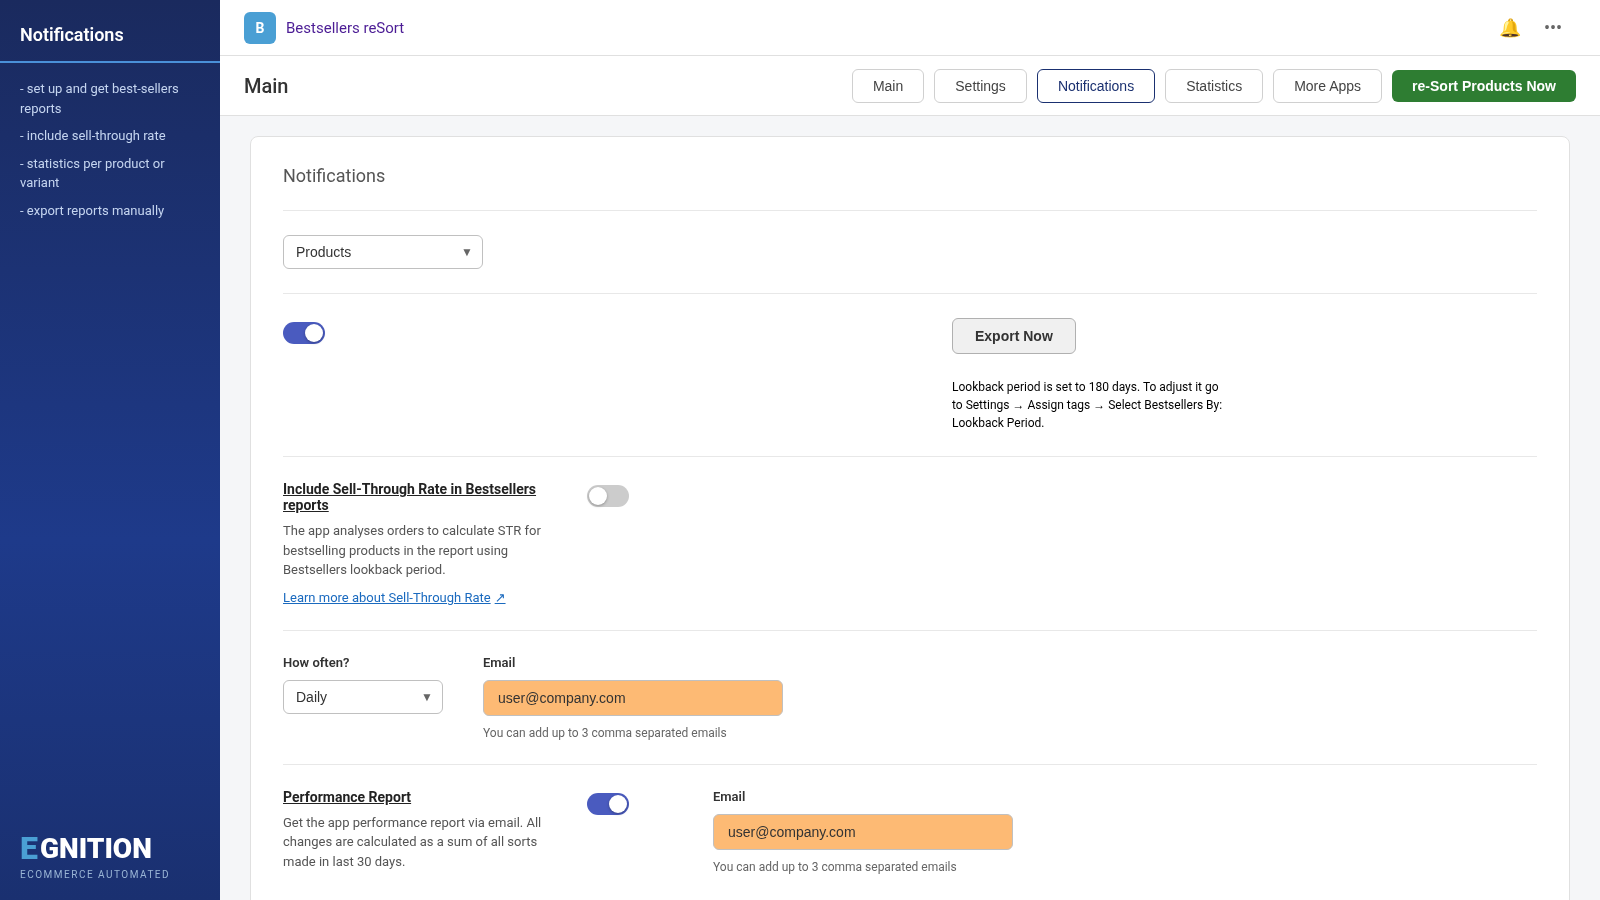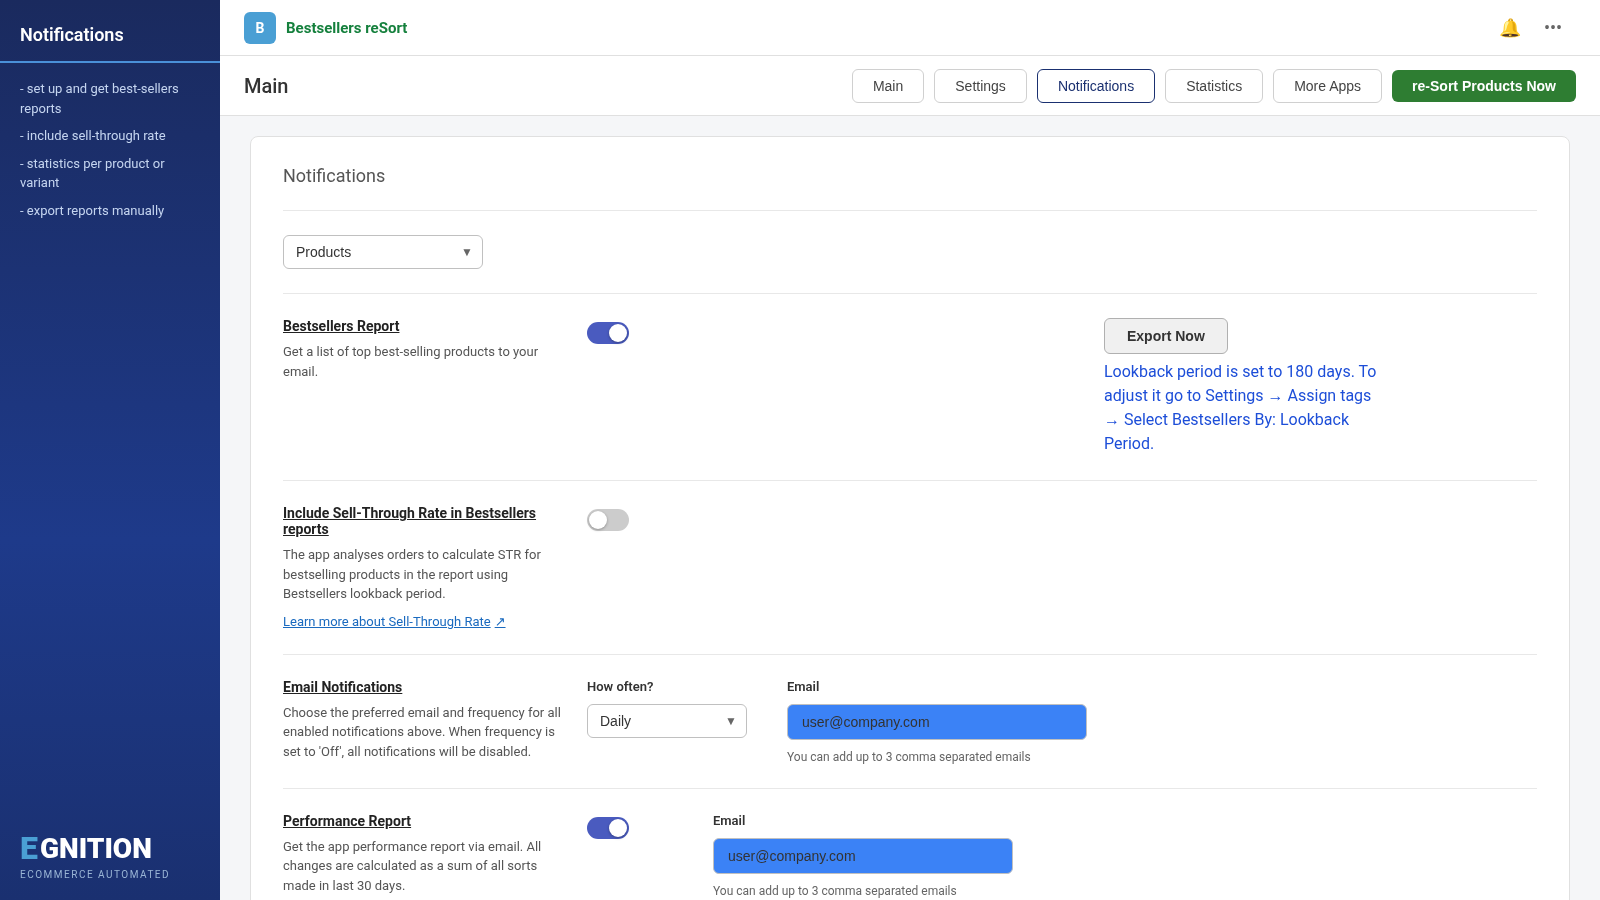--- a/index.html
+++ b/index.html
@@ -84,22 +84,22 @@
       background: #4a9fd4;
       border-radius: 6px;
       display: flex; align-items: center; justify-content: center;
       color: #fff;
       font-weight: bold;
       font-size: 14px;
       margin-right: 10px;
     }
     .topbar-app-name {
       font-size: 15px;
-      font-weight: 700;
-      color: #15803d;
+      font-weight: 400;
+      color: #4c1d95;
       flex: 1;
     }
     .topbar-icons {
       display: flex;
       align-items: center;
       gap: 12px;
       margin-right: 8px;
     }
     .topbar-icon {
       color: #666;
@@ -271,23 +271,23 @@
       background: #f0f0f0;
       border: 1.5px solid #b0b0b0;
       border-radius: 6px;
       font-size: 14px;
       font-weight: 600;
       color: #333;
       cursor: pointer;
       white-space: nowrap;
     }
     .export-note {
-      font-size: 16px;
-      color: #1d4ed8;
-      margin-top: 6px;
+      font-size: 12px;
+      color: #000000;
+      margin-top: 24px;
       max-width: 280px;
       line-height: 1.5;
     }
 
     
     .email-section-row {
       display: flex;
       align-items: flex-start;
       gap: 24px;
     }
@@ -302,21 +302,21 @@
       color: #333;
       margin-bottom: 6px;
     }
     .email-input {
       border: 1px solid #c0c0c0;
       border-radius: 6px;
       padding: 9px 14px;
       font-size: 14px;
       color: #333;
       min-width: 300px;
-      background: #3b82f6;
+      background: #fdba74;
       outline: none;
     }
     .email-hint {
       font-size: 12px;
       color: #666;
       margin-top: 6px;
     }
 
     
     .perf-section {
@@ -381,24 +381,20 @@
                 <option>Variants</option>
               </select>
               <span class="dropdown-arrow">▼</span>
             </div>
           </div>
         </div>
       </div>
 
       <div class="section">
         <div class="section-row">
-          <div class="section-left">
-            <div class="section-title">Bestsellers Report</div>
-            <div class="section-desc">Get a list of top best-selling products to your email.</div>
-          </div>
           <div class="section-right">
             <div class="toggle-wrap">
               <div class="toggle on">
                 <div class="toggle-knob"></div>
               </div>
             </div>
           </div>
           <div style="flex:1; display:flex; flex-direction:column; align-items:flex-start; margin-left: 60px;">
             <button class="export-btn">Export Now</button>
             <div class="export-note">Lookback period is set to 180 days. To adjust it go to Settings → Assign tags → Select Bestsellers By: Lookback Period.</div>
@@ -421,24 +417,20 @@
               <div class="toggle off">
                 <div class="toggle-knob"></div>
               </div>
             </div>
           </div>
         </div>
       </div>
 
       <div class="section">
         <div class="email-section-row">
-          <div class="section-left">
-            <div class="section-title">Email Notifications</div>
-            <div class="section-desc">Choose the preferred email and frequency for all enabled notifications above. When frequency is set to 'Off', all notifications will be disabled.</div>
-          </div>
           <div style="display:flex; gap:40px; align-items:flex-start;">
             <div class="email-group">
               <div class="email-label">How often?</div>
               <div class="dropdown-wrap">
                 <select class="dropdown" style="min-width:160px;">
                   <option>Daily</option>
                   <option>Weekly</option>
                   <option>Monthly</option>
                   <option>Off</option>
                 </select>

